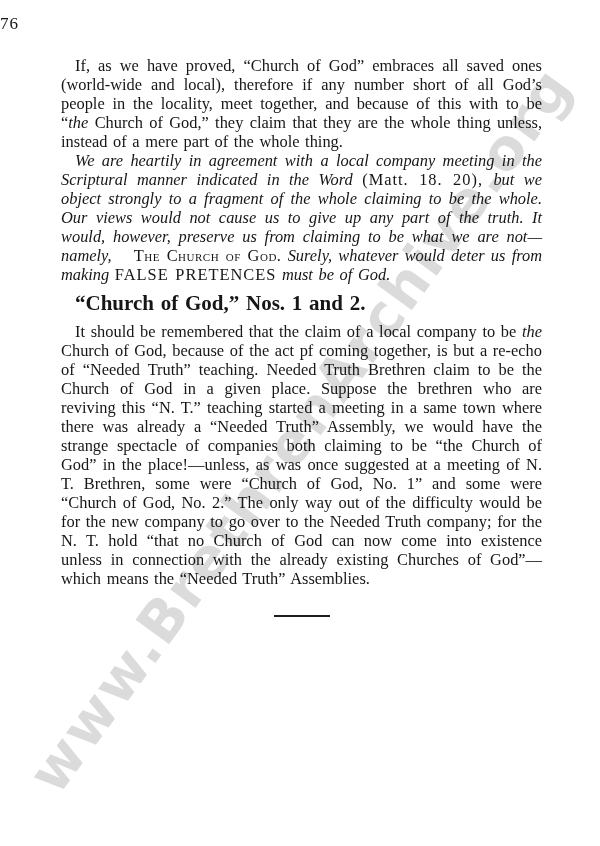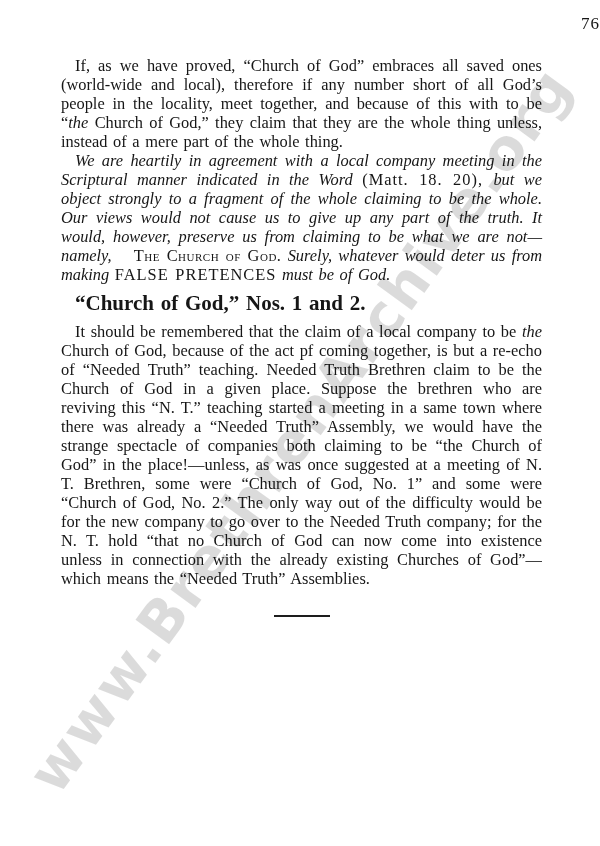--- a/index.html
+++ b/index.html
@@ -25,21 +25,21 @@
     color: rgba(0, 0, 0, 0.14);
     white-space: nowrap;
     z-index: 0;
     user-select: none;
   }
   .pageno {
     position: absolute;
     top: 14px;
     left: 0;
     width: 100%;
-    text-align: right;
+    text-align: left;
     font-size: 17px;
     letter-spacing: 1px;
     z-index: 1;
   }
   .content {
     position: absolute;
     left: 61px;
     top: 56px;
     width: 481px;
     z-index: 1;

